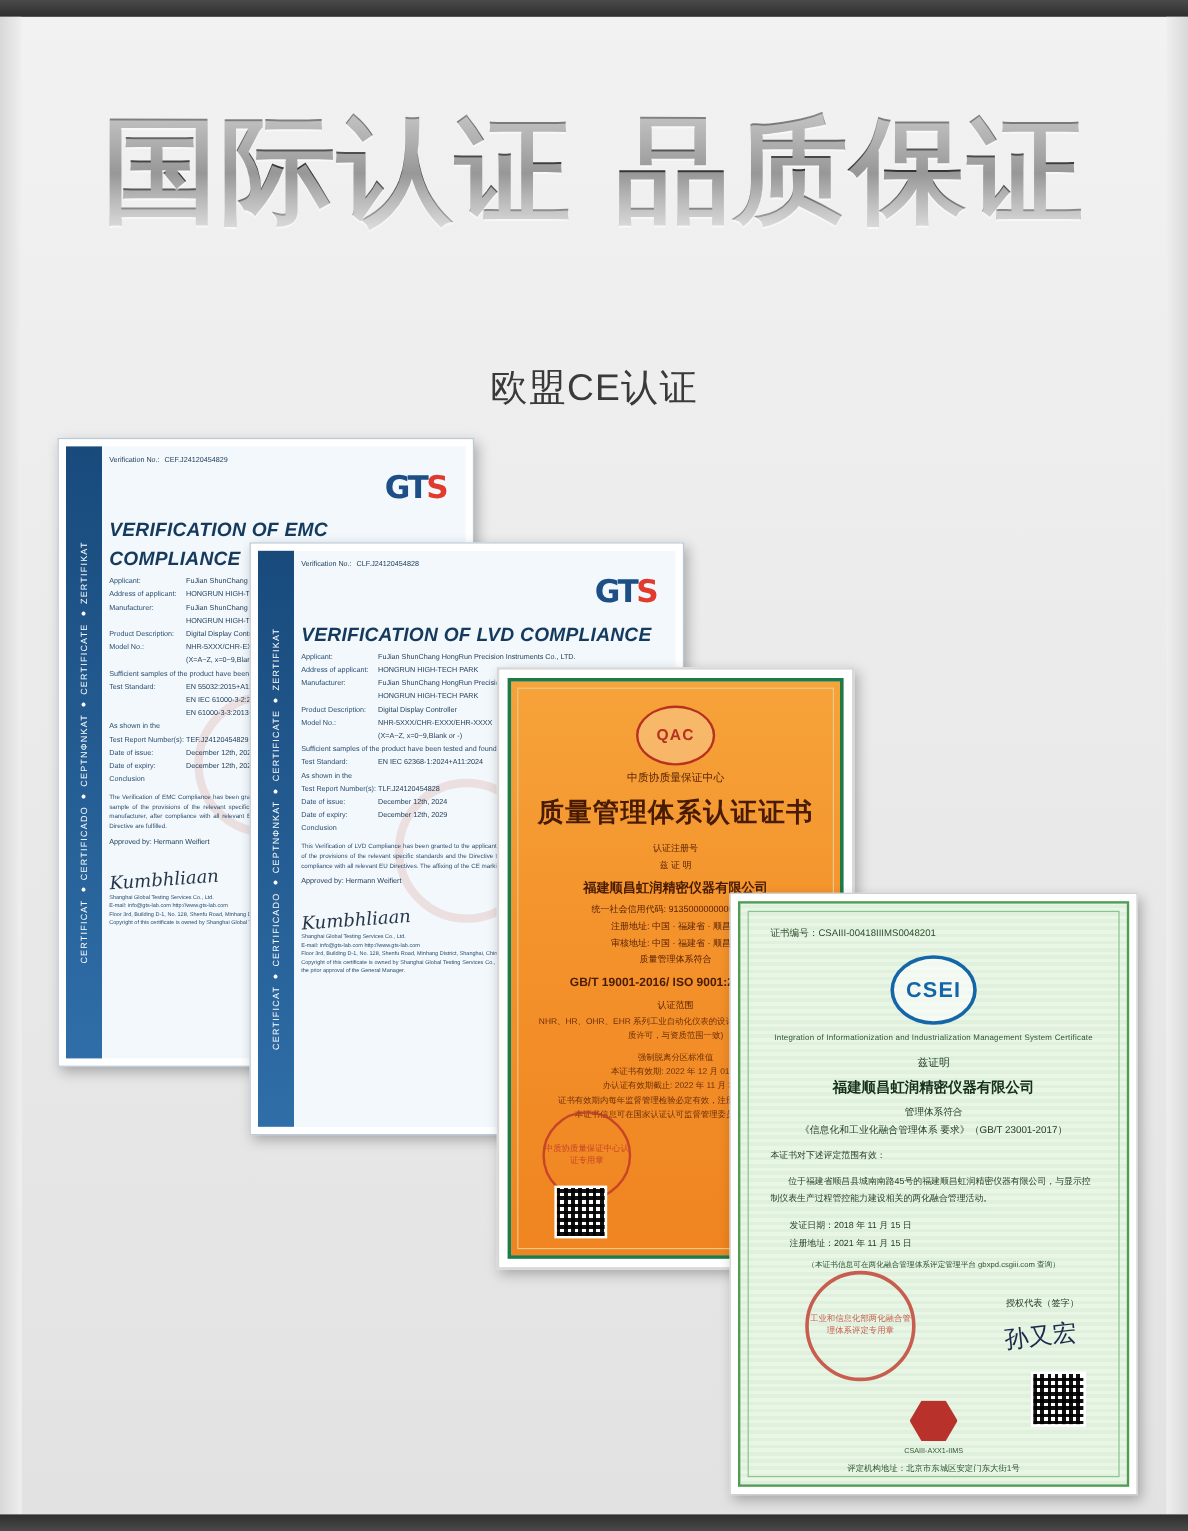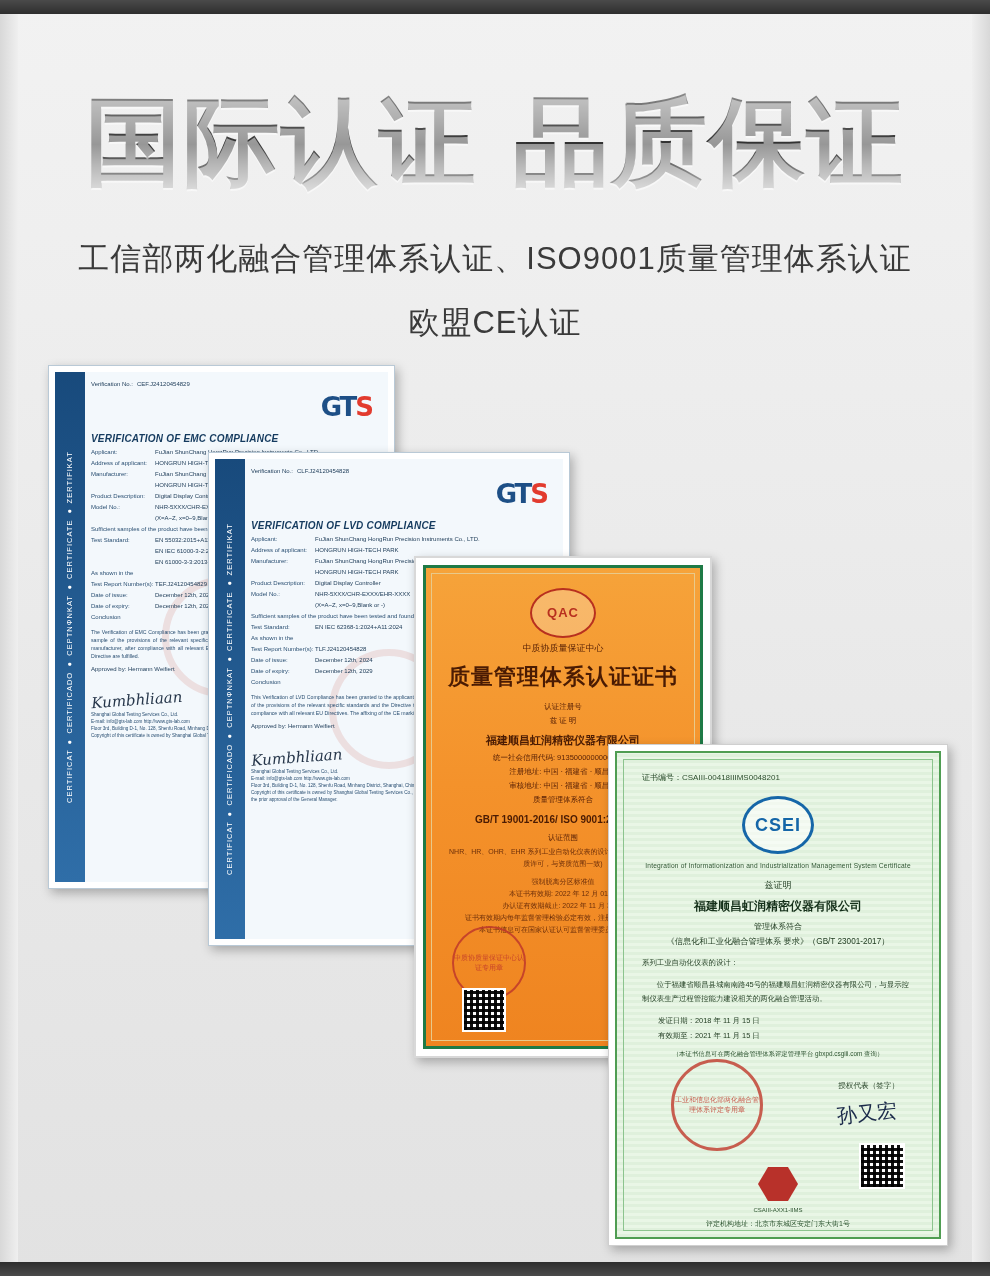--- a/index.html
+++ b/index.html
@@ -127,21 +127,21 @@
     right: 10px;
     top: 8px;
     font-size: 26px;
     font-weight: bold;
     color: #1d4f86;
     letter-spacing: -2px;
     font-family: "DejaVu Sans", sans-serif;
   }
   .gts-logo .dot { color: #e23b2e; }
   .gts-title {
-    font-size: 10px;
+    font-size: 16px;
     font-weight: bold;
     font-style: italic;
     color: #143a5e;
     margin-top: 42px;
     letter-spacing: 0.2px;
   }
   .kv {
     display: flex;
     margin-top: 3px;
   }
@@ -407,21 +407,20 @@
 </head>
 <body>
 
 <div class="page">
   <div class="top-bar"></div>
   <div class="side-left"></div>
   <div class="side-right"></div>
   <div class="bottom-bar"></div>
 
   <div class="headline">国际认证 品质保证</div>
-  <div class="sub1">工信部两化融合管理体系认证、ISO9001质量管理体系认证</div>
   <div class="sub2">欧盟CE认证</div>
 
   <div class="cert gts" style="left:48px; top:365px; width:345px; height:522px;">
     <div class="frame"></div>
     <div class="watermark"></div>
     <div class="leftband">CERTIFICAT ● CERTIFICADO ● CEPTNФNKAT ● CERTIFICATE ● ZERTIFIKAT</div>
     <div class="body">
       <div style="display:flex;">
         <span>Verification No.:</span>
         <span style="margin-left:4px;">CEF.J24120454829</span>
@@ -612,27 +611,27 @@
       <div class="inner2">
         <div class="csei-no">
           <span>证书编号：</span><span>CSAIII-00418IIIMS0048201</span>
         </div>
         <div class="csei-logo">CSEI</div>
         <div class="csei-title-en">Integration of Informationization and Industrialization Management System Certificate</div>
         <div class="csei-sub">兹证明</div>
         <div class="csei-company">福建顺昌虹润精密仪器有限公司</div>
         <div class="csei-l">管理体系符合</div>
         <div class="csei-std">《信息化和工业化融合管理体系 要求》（GB/T 23001-2017）</div>
-        <div class="csei-p" style="text-indent:0;">系列工业自动化仪表的设计：</div>
+        <div class="csei-p" style="text-indent:0;">本证书对下述评定范围有效：</div>
         <div class="csei-p">位于福建省顺昌县城南南路45号的福建顺昌虹润精密仪器有限公司，与显示控制仪表生产过程管控能力建设相关的两化融合管理活动。</div>
         <div class="csei-dates">
           <span>发证日期：</span><span>2018 年 11 月 15 日</span>
         </div>
         <div class="csei-dates" style="margin-top:2px;">
-          <span>有效期至：</span><span>2021 年 11 月 15 日</span>
+          <span>注册地址：</span><span>2021 年 11 月 15 日</span>
         </div>
         <div class="csei-note">（本证书信息可在两化融合管理体系评定管理平台 gbxpd.csgiii.com 查询）</div>
       </div>
       <div class="csei-seal">工业和信息化部两化融合管理体系评定专用章</div>
       <div class="csei-signlabel">授权代表（签字）</div>
       <div class="csei-sign">孙又宏</div>
       <div class="qr" style="right:34px; bottom:48px; width:42px; height:42px;"></div>
       <div class="csei-hex"></div>
       <div class="csei-hexlabel">CSAIII-AXX1-IIMS</div>
       <div class="csei-foot">评定机构地址：北京市东城区安定门东大街1号</div>

